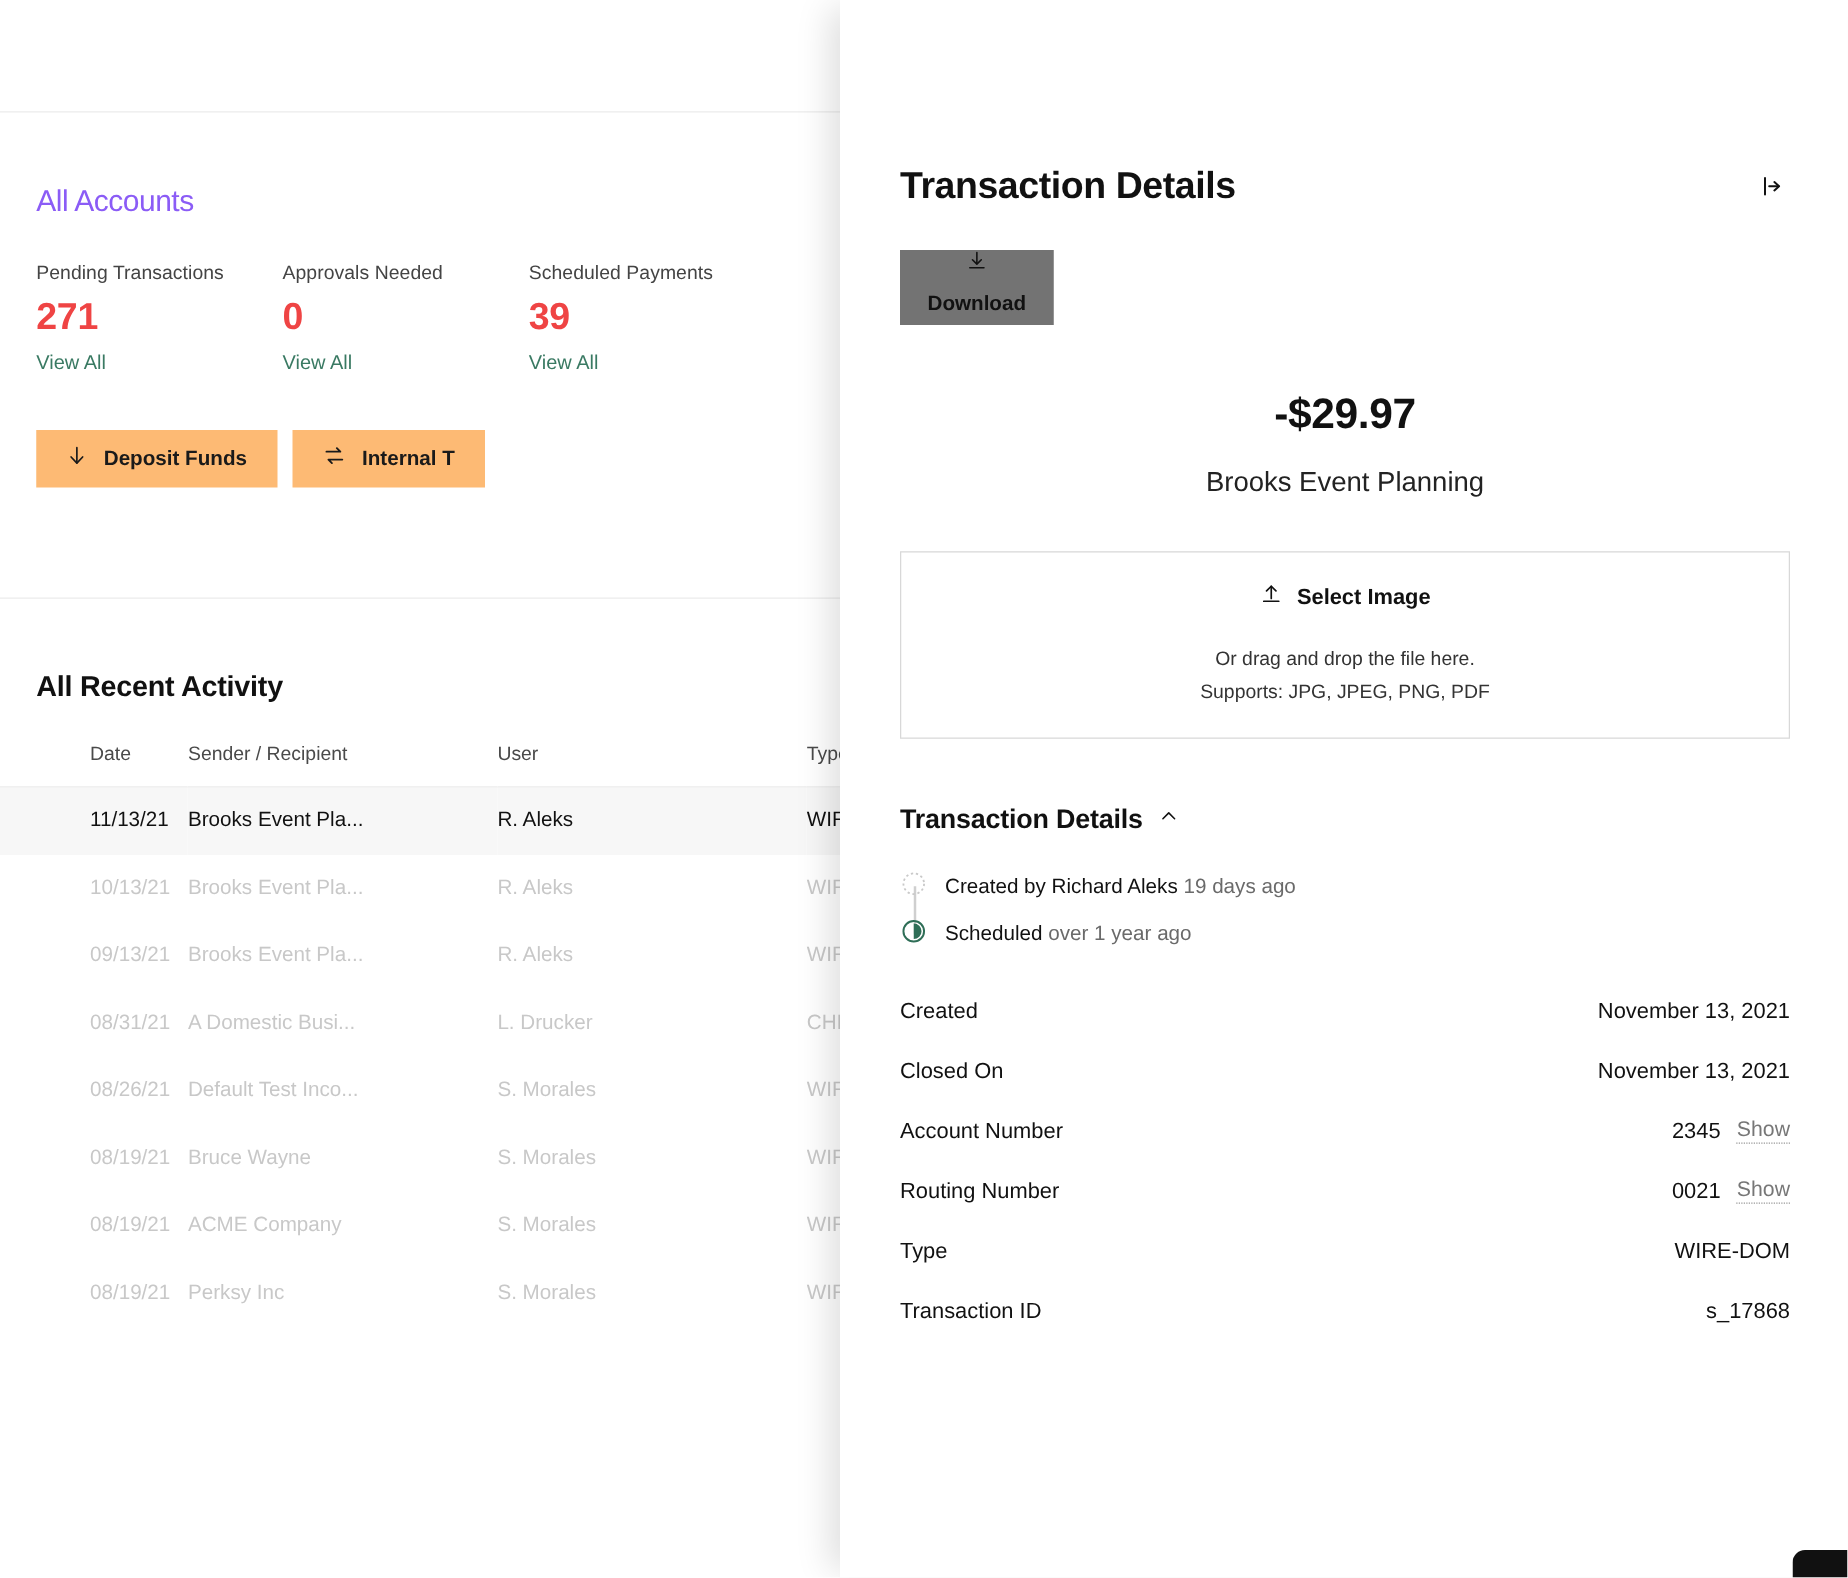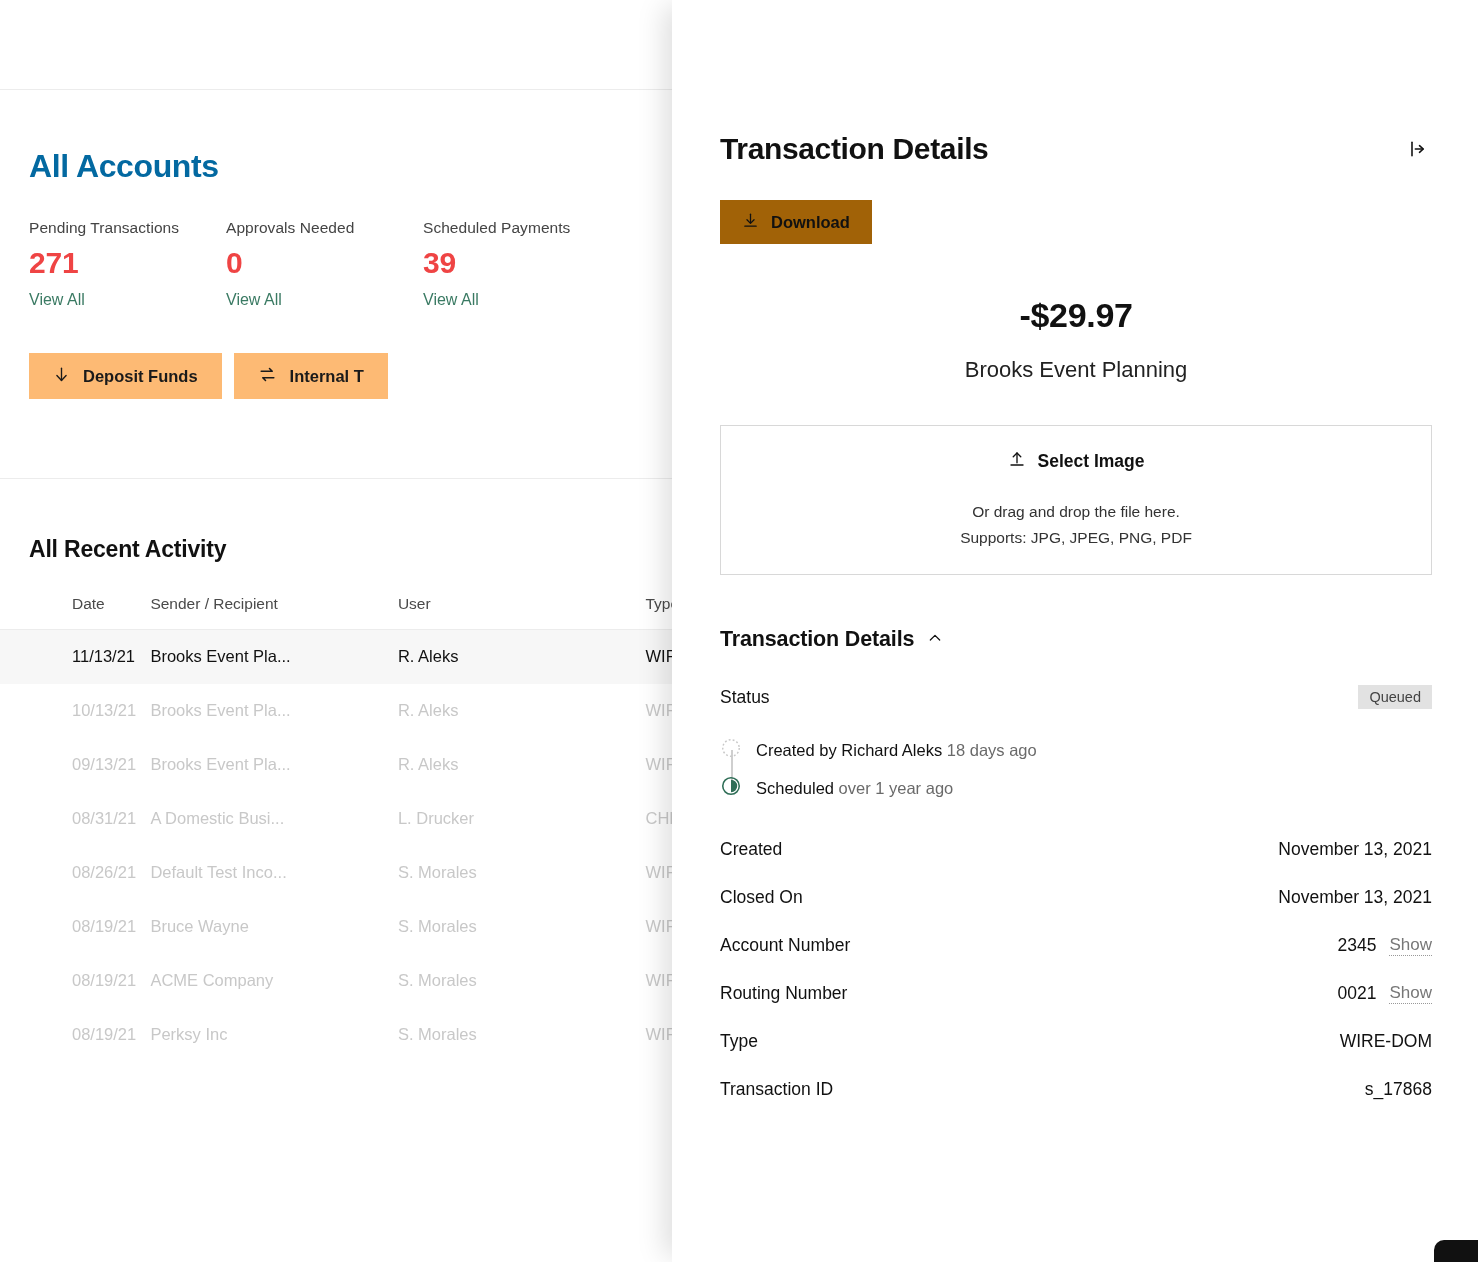--- a/index.html
+++ b/index.html
@@ -9,21 +9,21 @@
     font-family: "Liberation Sans", sans-serif;
     overflow: hidden;
   }
   #root { position: relative; width: 1478px; height: 1262px; background:#fff; }
 
   
   .bg-page { position:absolute; left:0; top:0; width:690px; height:1262px; background:#fff; }
   .bg-topbar { position:absolute; left:0; top:0; width:690px; height:90px; background:#fff; border-bottom:1px solid #ececec; }
 
   .acct-section { position:absolute; left:0; top:90px; width:690px; }
-  .page-title { font-size:32px; font-weight:700; color:#0369a1; letter-spacing:-0.4px; padding:58px 0 0 29px; }
+  .page-title { font-size:24px; font-weight:400; color:#8b5cf6; letter-spacing:-0.4px; padding:58px 0 0 29px; }
 
   .stats { display:flex; padding:34px 0 0 29px; }
   .stat { width:197px; }
   .stat-label { font-size:15.5px; color:#444; letter-spacing:0.05px; }
   .stat-value { font-size:30px; font-weight:700; color:#ef4444; margin-top:9px; letter-spacing:-0.2px; }
   .stat-link { font-size:16px; color:#3a7a63; margin-top:11px; cursor:pointer; }
 
   .actions { display:flex; gap:12px; padding:44px 0 0 29px; }
   .btn { height:46px; display:flex; align-items:center; gap:13px; padding:0 24px;
          font-size:16.5px; font-weight:700; border:none; cursor:pointer; white-space:nowrap; }
@@ -50,23 +50,23 @@
 
   
   .panel { position:absolute; left:672px; top:0; width:806px; height:1262px;
            background:#ffffff; box-shadow:-14px 0 26px -6px rgba(0,0,0,0.13); z-index:5; }
   .panel-inner { position:relative; width:100%; height:100%; padding:0 46px 0 48px; }
 
   .panel-head { display:flex; align-items:center; justify-content:space-between; padding-top:132px; }
   .panel-title { font-size:30px; font-weight:700; color:#111; letter-spacing:-0.35px; }
   .collapse-btn { width:30px; height:30px; display:flex; align-items:center; justify-content:center; cursor:pointer; background:none; border:none; }
 
-  .download-btn { margin-top:34px; height:44px; display:inline-flex; align-items:center; gap:12px;
-                  padding:0 22px; background:#a16207; border:none; cursor:pointer;
-                  font-size:16.5px; font-weight:700; color:#111; }
+  .download-btn { margin-top:34px; height:60px; display:inline-flex; align-items:center; gap:12px;
+                  padding:0 22px; background:#737373; border:none; cursor:pointer;
+                  font-size:16.5px; font-weight:700; color:#111;flex-direction:column; }
 
   .amount { text-align:center; font-size:34px; font-weight:700; color:#111; margin-top:52px; letter-spacing:-0.3px; }
   .payee { text-align:center; font-size:22px; color:#222; margin-top:22px; }
 
   .dropzone { margin-top:42px; border:1px solid #d8d8d8; height:150px;
               display:flex; flex-direction:column; align-items:center; justify-content:center; cursor:pointer; background:#fff; }
   .dz-head { display:flex; align-items:center; gap:12px; font-size:17.5px; font-weight:700; color:#111; }
   .dz-sub { margin-top:26px; text-align:center; font-size:15.5px; color:#333; line-height:1.62; }
 
   .section-head { display:flex; align-items:center; gap:13px; margin-top:52px; cursor:pointer; }
@@ -258,34 +258,30 @@
 
       <div class="section-head">
         <span class="sh-label">Transaction Details</span>
         <span>
           <svg width="16" height="16" viewBox="0 0 24 24" fill="none" stroke="#111" stroke-width="1.9" stroke-linecap="round" stroke-linejoin="round">
               <path d="M5 15l7-7 7 7"></path>
             </svg>
         </span>
       </div>
 
-      <div class="status-row">
-        <span class="status-label">Status</span>
-        <span class="badge">Queued</span>
-      </div>
 
       <div class="timeline">
         <div class="tl-line"></div>
         <div class="tl-item">
           <span>
             <svg width="22" height="22" viewBox="0 0 24 24" fill="none">
                 <circle cx="12" cy="12" r="9" stroke="#c9c9c9" stroke-width="1.6" stroke-dasharray="2 2.4"></circle>
               </svg>
           </span>
-          <span class="tl-text"><span>Created by Richard Aleks </span><span class="sub">18 days ago</span></span>
+          <span class="tl-text"><span>Created by Richard Aleks </span><span class="sub">19 days ago</span></span>
         </div>
         <div class="tl-item">
           <span>
             <svg width="22" height="22" viewBox="0 0 24 24">
                 <circle cx="12" cy="12" r="9" fill="none" stroke="#2f6e57" stroke-width="1.7"></circle>
                 <path d="M12 5.2a6.8 6.8 0 0 1 0 13.6z" fill="#2f6e57"></path>
               </svg>
           </span>
           <span class="tl-text"><span>Scheduled </span><span class="sub">over 1 year ago</span></span>
         </div>

